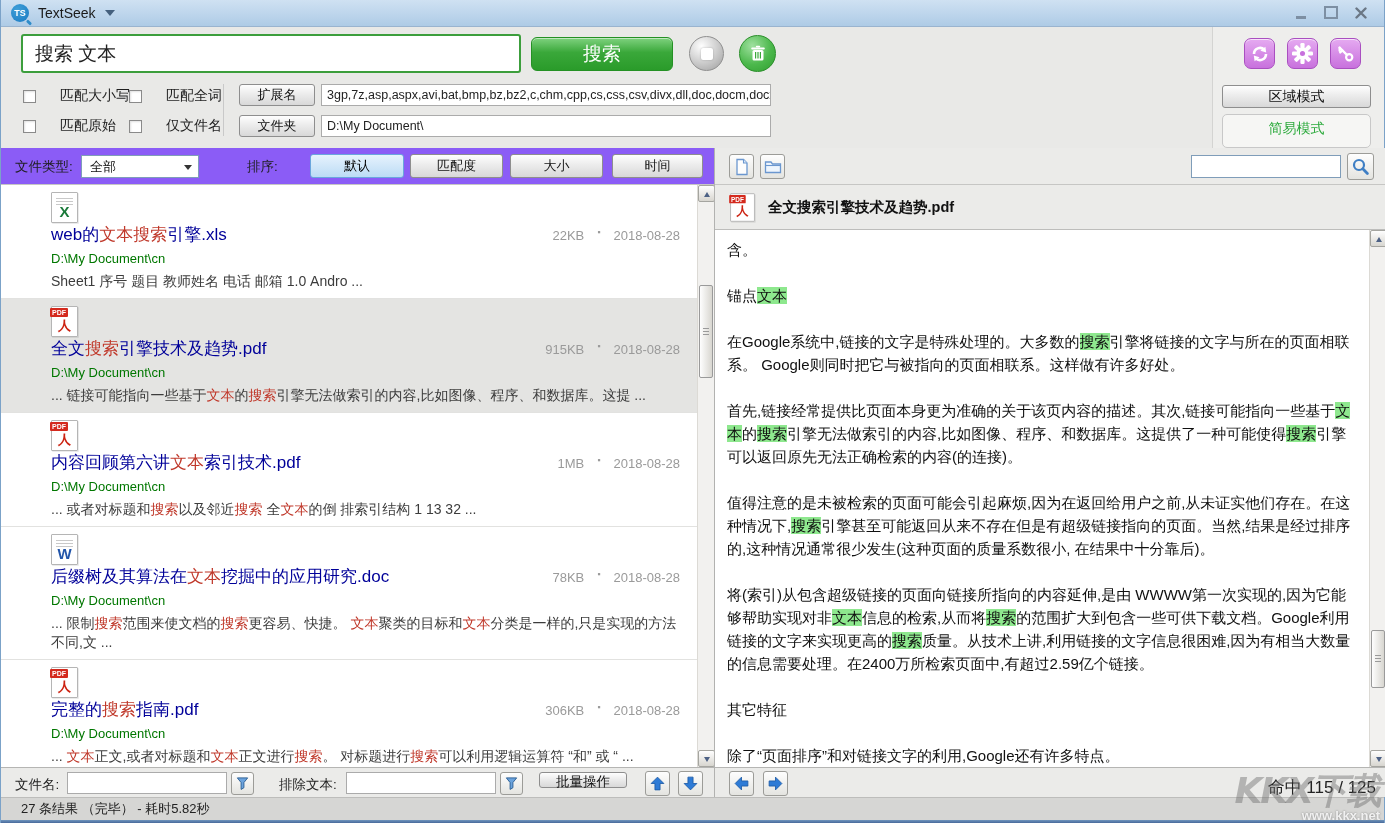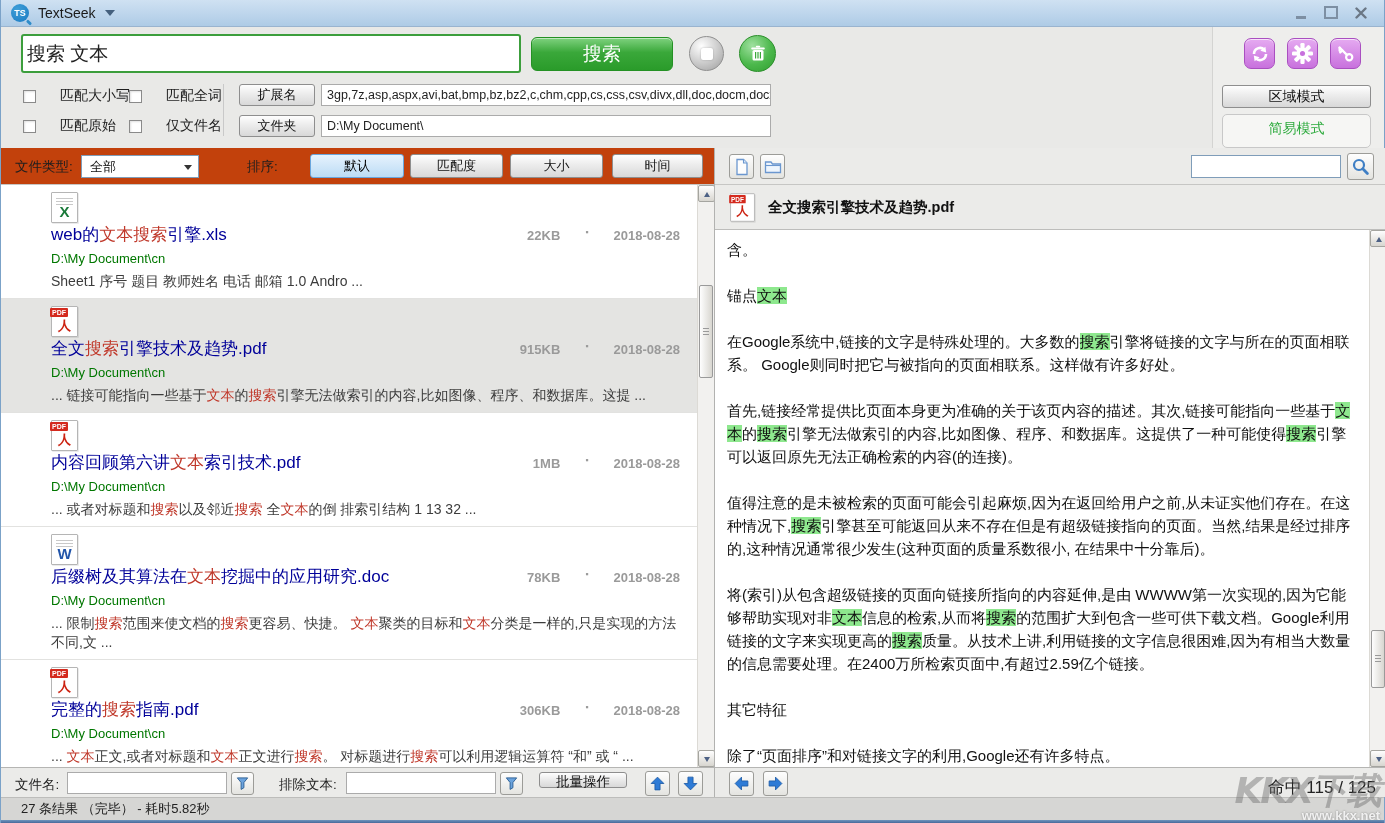--- a/index.html
+++ b/index.html
@@ -18,21 +18,21 @@
   .menu-arrow { width:0; height:0; border-left:5px solid transparent; border-right:5px solid transparent; border-top:6px solid #44607e; margin-left:9px; cursor:pointer; }
   .win-controls { margin-left:auto; display:flex; gap:16px; align-items:center; padding-right:6px; }
   .wc { width:14px; height:12px; display:flex; align-items:flex-end; justify-content:center; cursor:pointer; }
   .wc.min::before { content:""; width:10px; height:0; border-bottom:3px solid #7d8fa3; }
   .wc.max::before { content:""; width:10px; height:9px; border:2px solid #7d8fa3; }
   .wc.close svg { display:block; }
 
   
   #topbar { position:absolute; left:0; top:27px; width:100%; height:121px; background:#e9e9e7; }
   #search-input { position:absolute; left:20px; top:7px; width:500px; height:39px; border:2px solid #3c9e3c; border-radius:3px;
-    font-size:19px; padding:0 4px; color:#222; background:#fff; outline:none; font-family:inherit; }
+    font-size:19px; padding:0 12px; color:#222; background:#fff; outline:none; font-family:inherit; }
   #search-btn { position:absolute; left:530px; top:10px; width:142px; height:34px;
     background:linear-gradient(#7fd27f,#3aa83a 45%,#2a9b2a); border:1px solid #249124; border-radius:6px;
     color:#fff; font-size:19px; cursor:pointer; box-shadow:inset 0 1px 0 rgba(255,255,255,.5); font-family:inherit; }
   #stop-btn { position:absolute; left:688px; top:9px; width:35px; height:35px; border-radius:50%;
     background:radial-gradient(circle at 35% 28%,#fefefe,#c9c9c9 55%,#9d9d9d); border:1px solid #909090; cursor:pointer;
     display:flex; align-items:center; justify-content:center; }
   .stop-square { width:12px; height:12px; background:#fff; border-radius:2px; box-shadow:0 0 2px rgba(0,0,0,.25); }
   #trash-btn { position:absolute; left:738px; top:8px; width:37px; height:37px; border-radius:50%;
     background:radial-gradient(circle at 35% 28%,#9fe09f,#4cb84c 55%,#2f9e2f); border:1px solid #2a8f2a; cursor:pointer;
     display:flex; align-items:center; justify-content:center; }
@@ -60,36 +60,36 @@
   #ico-sync { left:31px; } #ico-gear { left:74px; } #ico-key { left:117px; }
   #region-btn { position:absolute; left:9px; top:58px; width:149px; height:23px; font-size:14px; }
   #simple-tab { position:absolute; left:9px; top:87px; width:149px; height:34px; background:#f6f6f4; border:1px solid #c8c8c8;
     border-radius:5px; display:flex; align-items:flex-start; justify-content:center; padding-top:5px; cursor:pointer; }
   #simple-tab span { color:#2eab3e; font-size:14px; }
 
   
   #main-left  { position:absolute; left:0; top:148px; width:713px; height:619px; }
   #main-right { position:absolute; left:713px; top:148px; width:672px; height:619px; border-left:1px solid #b2b2b0; }
 
-  #list-toolbar { position:absolute; left:0; top:0; width:100%; height:37px; background:#c2410c; border-bottom:1px solid #c6c6c4; }
+  #list-toolbar { position:absolute; left:0; top:0; width:100%; height:37px; background:#8b5cf6; border-bottom:1px solid #c6c6c4; }
   .tb-label { position:absolute; top:10px; font-size:13.5px; color:#1e1e1e; }
   #ft-label { left:14px; } #sort-label { left:246px; }
   #ft-select { position:absolute; left:80px; top:7px; width:118px; height:23px; background:#fff; border:1px solid #7f9db9;
     font-size:13px; color:#111; line-height:21px; padding:0 8px; cursor:pointer; }
   #ft-select .arr { position:absolute; right:6px; top:9px; width:0; height:0; border-left:4.5px solid transparent; border-right:4.5px solid transparent; border-top:5.5px solid #333; }
   .sort-btn { position:absolute; top:6px; height:24px; }
   #sort-default { left:309px; width:94px; background:linear-gradient(#e6f2fd,#bcdcf5); border:1px solid #6aa6dd; border-radius:3px; font-size:13px; cursor:pointer; font-family:inherit; }
   #sort-match { left:409px; width:93px; } #sort-size { left:509px; width:93px; } #sort-time { left:611px; width:91px; }
 
   #results-list { position:absolute; left:0; top:37px; width:100%; height:582px; background:#fff; overflow:hidden; }
   .result-row { position:relative; padding:7px 34px 7px 50px; border-bottom:1px solid #e2e2e0; cursor:pointer; }
   .result-row.selected { background:#e4e4e2; }
   .row-line1 { display:flex; align-items:baseline; }
   .row-title { font-size:17px; color:#000099; line-height:24px; white-space:nowrap; overflow:hidden; flex:1; }
-  .row-meta { font-size:13px; color:#9a9a9a; white-space:nowrap; padding-left:8px; display:flex; gap:16px;font-weight:bold; }
+  .row-meta { font-size:13px; color:#9a9a9a; white-space:nowrap; padding-left:8px; display:flex; gap:4px; }
   .row-meta .sz { display:inline-block; min-width:48px; text-align:right; }
   .row-meta .dot { margin:0 9px; font-size:9px; position:relative; top:-1px; }
   .row-path { font-size:13px; color:#007700; line-height:19px; margin-top:2px; }
   .row-snippet { font-size:14px; color:#3c3c3c; line-height:19px; margin-top:4px; }
   .hl-red { color:#c0392b; }
 
   .file-icon { width:27px; height:31px; background:#fff; border:1px solid #b5b5b5; position:relative; border-radius:1px;
     box-shadow:1px 1px 0 rgba(0,0,0,.08); }
   .file-icon .letter { position:absolute; left:0; right:0; bottom:2px; text-align:center; font-size:15px; font-weight:bold; }
   .fi-xls .letter { color:#1a7a3a; } .fi-doc .letter { color:#2255aa; }

